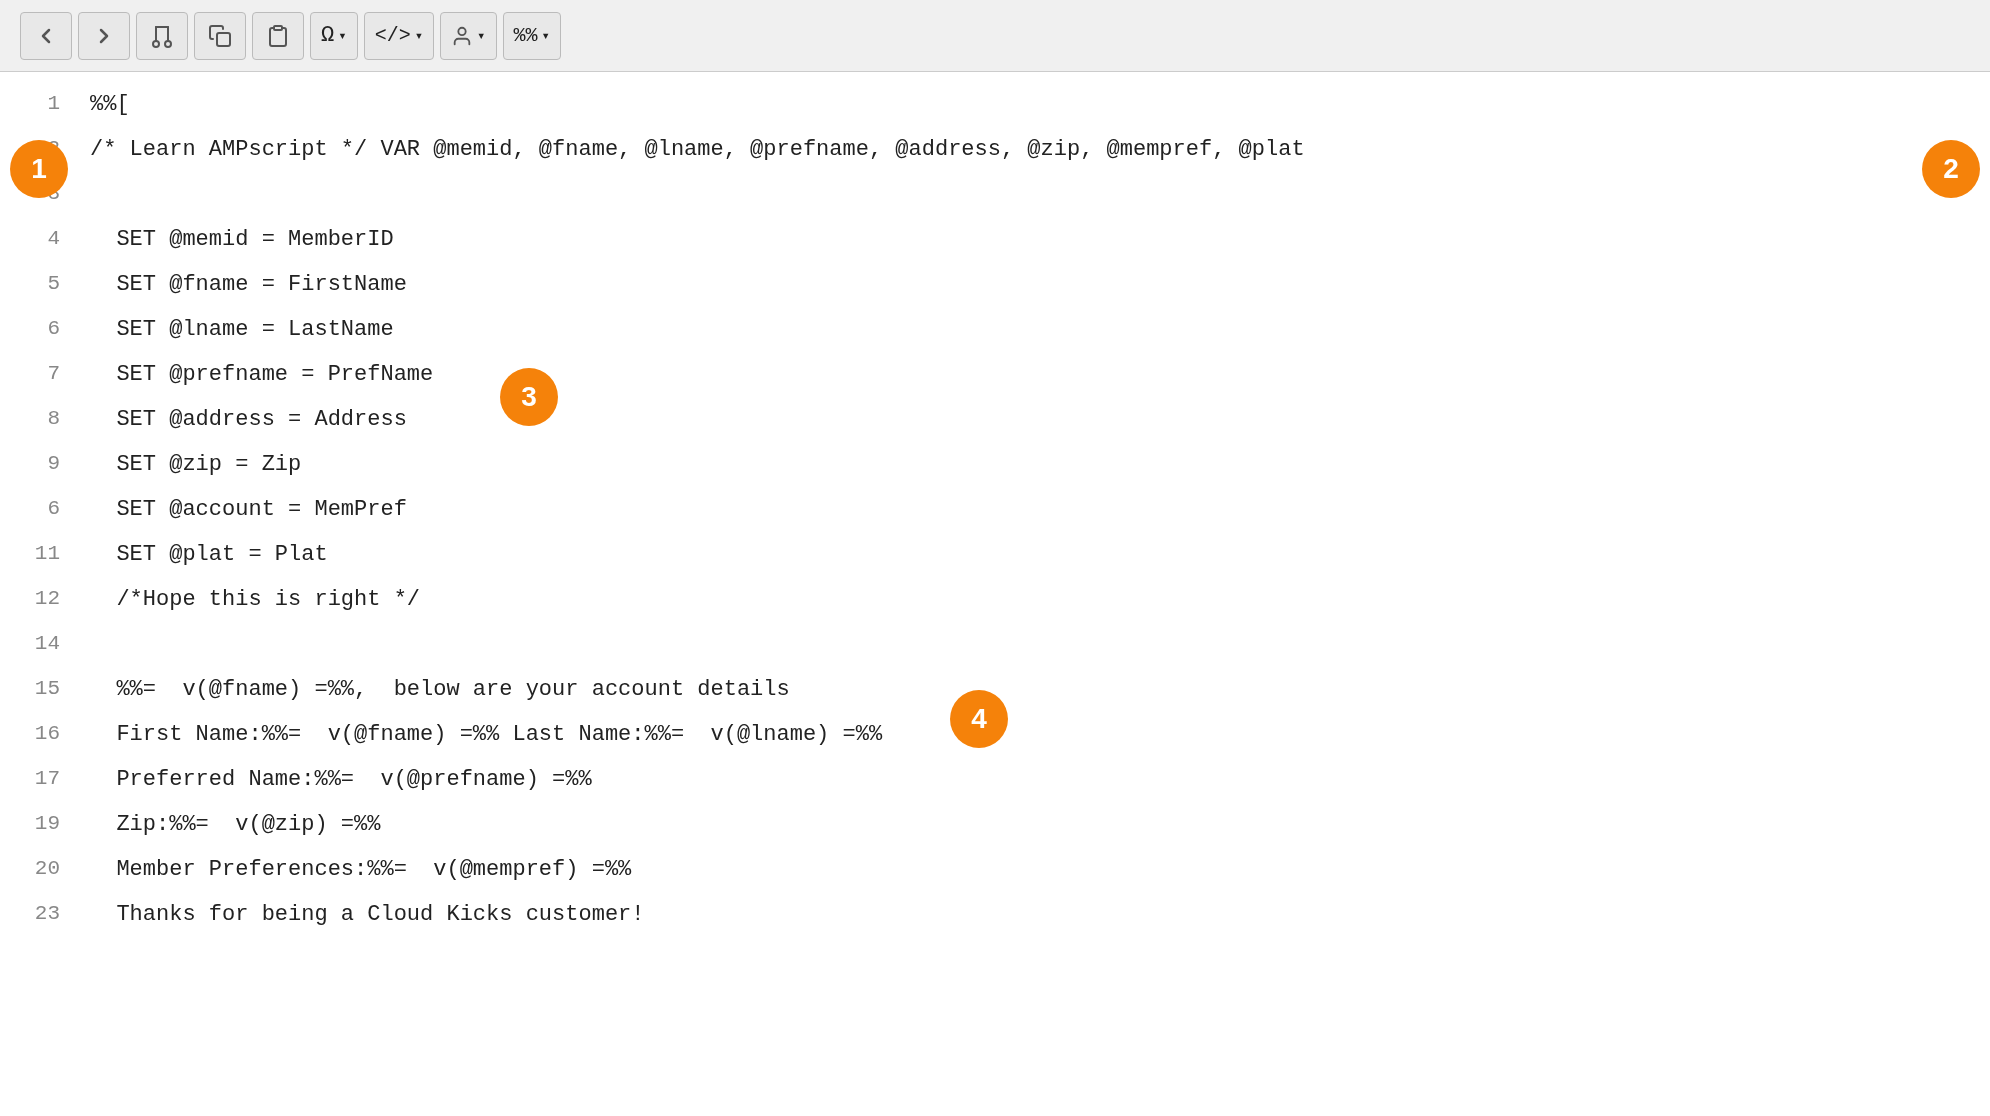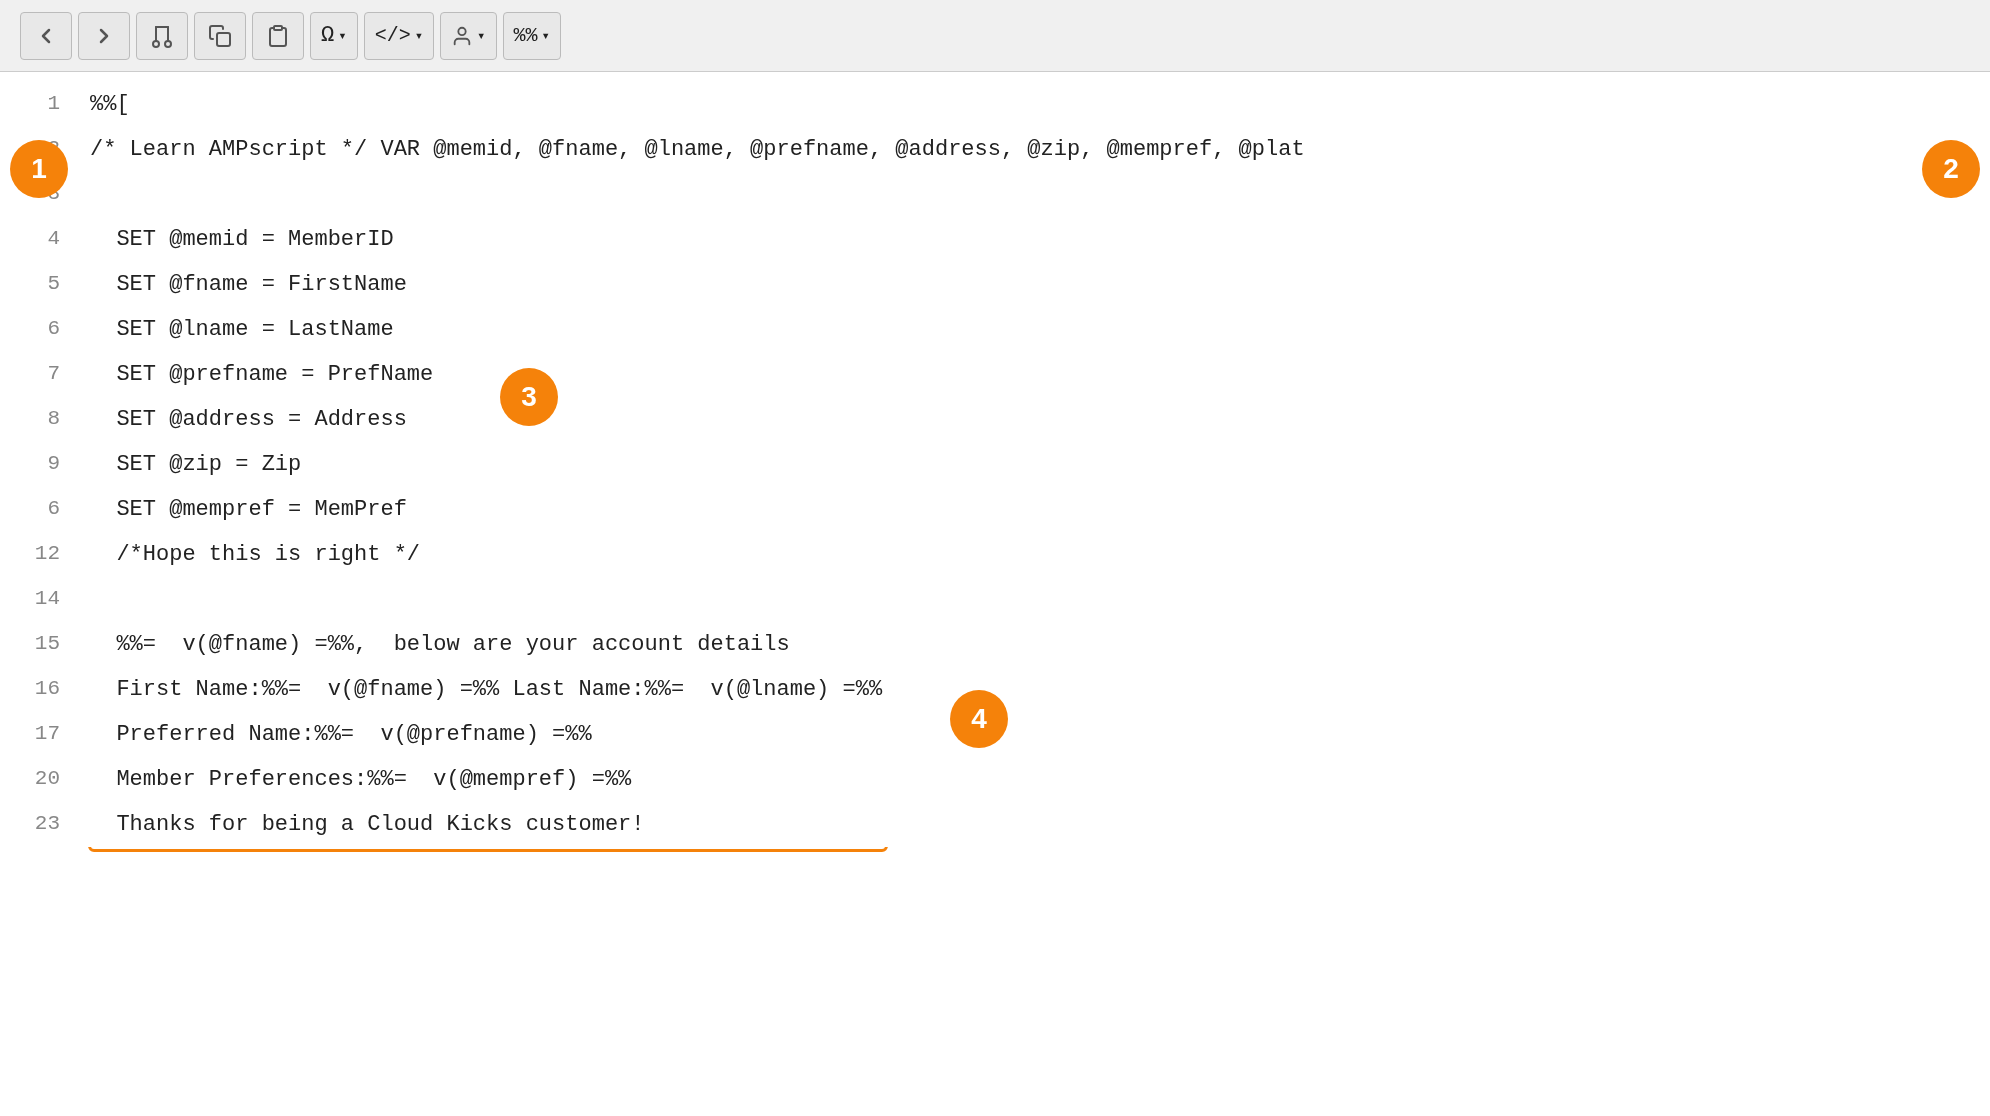--- a/index.html
+++ b/index.html
@@ -237,23 +237,27 @@
       <span class="line-content">  SET @address = Address</span>
     </div>
 
     <div class="code-line">
       <span class="line-number">9</span>
       <span class="line-content">  SET @zip = Zip</span>
     </div>
 
     <div class="code-line">
       <span class="line-number">6</span>
-      <span class="line-content">  SET @mempref = MemPref</span>
-    </div>
-
+      <span class="line-content">  SET @account = MemPref</span>
+    </div>
+
+    <div class="code-line">
+      <span class="line-number">11</span>
+      <span class="line-content">  SET @plat = Plat</span>
+    </div>
 
     <div class="code-line">
       <span class="line-number">12</span>
       <span class="line-content">  /*Hope this is right */</span>
     </div>
 
 
     <div class="code-line">
       <span class="line-number">14</span>
       <span class="line-content"> </span>
@@ -268,20 +272,24 @@
       <span class="line-number">16</span>
       <span class="line-content">  First Name:%%=  v(@fname) =%% Last Name:%%=  v(@lname) =%%</span>
     </div>
 
     <div class="code-line">
       <span class="line-number">17</span>
       <span class="line-content">  Preferred Name:%%=  v(@prefname) =%%</span>
     </div>
 
 
+    <div class="code-line">
+      <span class="line-number">19</span>
+      <span class="line-content">  Zip:%%=  v(@zip) =%%</span>
+    </div>
 
     <div class="code-line">
       <span class="line-number">20</span>
       <span class="line-content">  Member Preferences:%%=  v(@mempref) =%%</span>
     </div>
 
 
 
     <div class="code-line">
       <span class="line-number">23</span>

